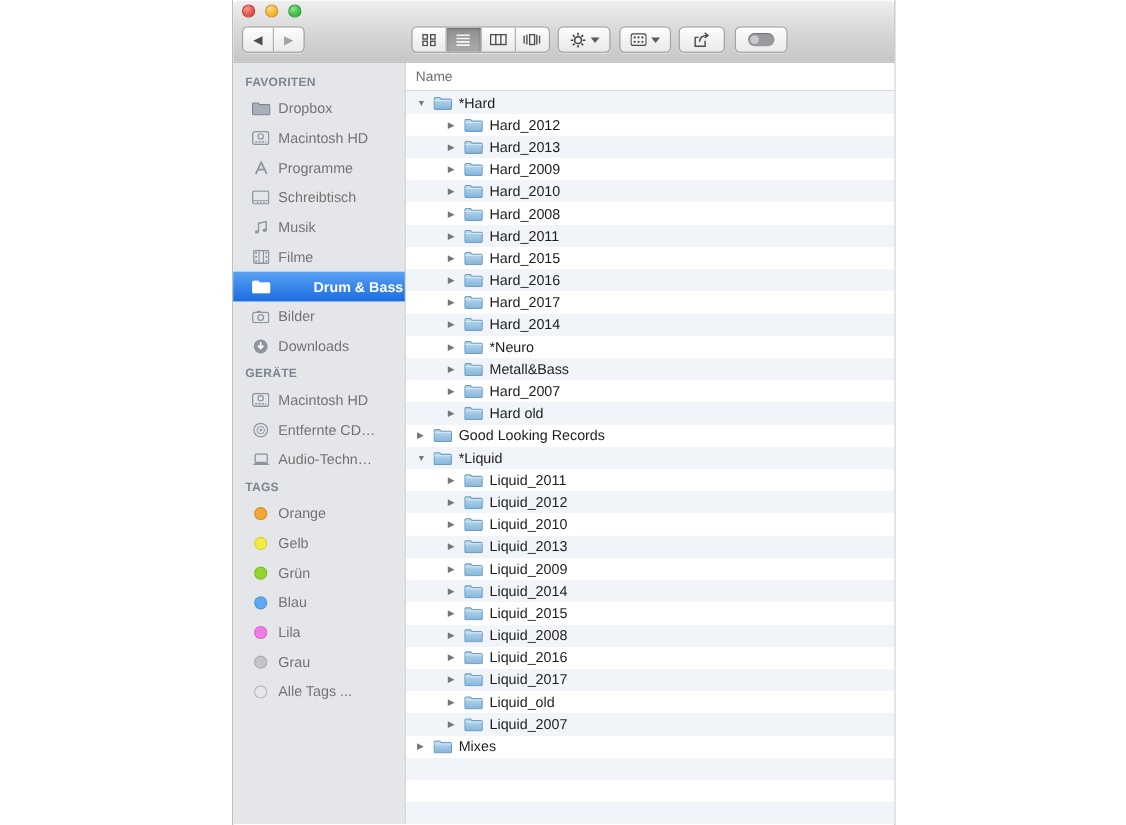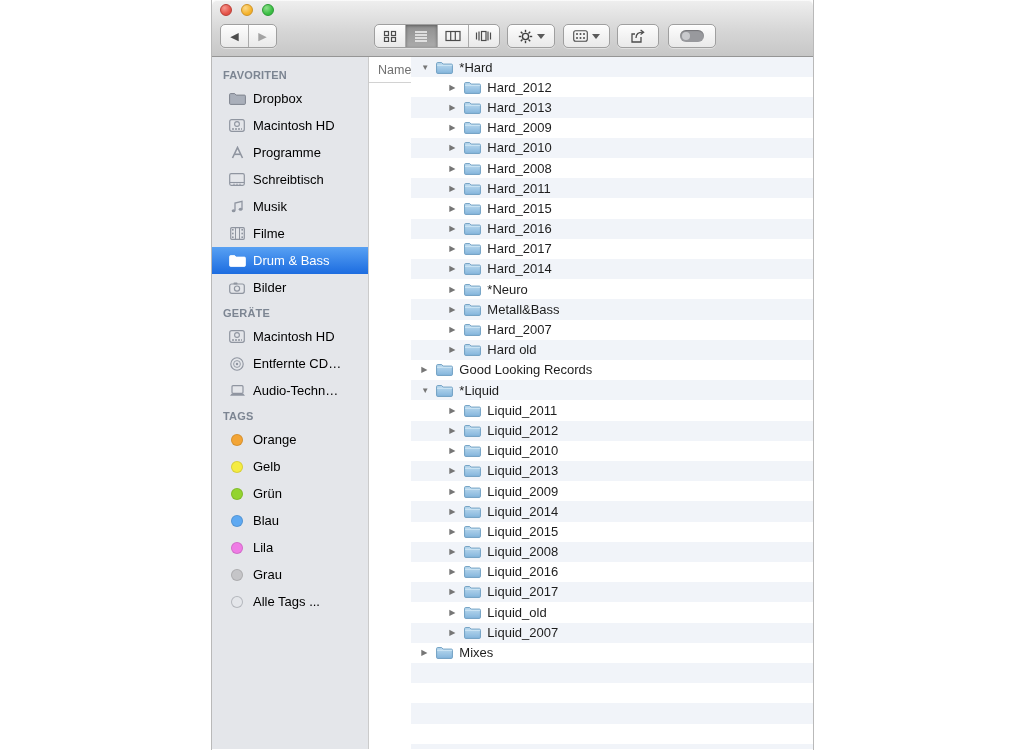--- a/index.html
+++ b/index.html
@@ -53,27 +53,27 @@
   
   .main { display:flex; height:692px; }
 
   .sidebar { width:157px; background:#e4e6ea; border-right:1px solid #cbcbcb;
              padding-top:6px; flex-shrink:0; }
   .section { }
   .section:first-child { margin-top:0; }
   .section-title { height:22px; line-height:24px; padding-left:11px;
                    font-size:11px; font-weight:bold; color:#7c8592; letter-spacing:.2px; }
   .s-item { height:27px; display:flex; align-items:center; padding-left:16px;
-            font-size:13px; color:#000000; cursor:default; white-space:nowrap; }
-  .s-item.selected { background:linear-gradient(#58a1f3,#1c6ce0); color:#fff; font-weight:normal; }
+            font-size:13px; color:#737373; cursor:default; white-space:nowrap; }
+  .s-item.selected { background:linear-gradient(#58a1f3,#1c6ce0); color:#fff; font-weight:bold;gap:32px; }
   .s-icon { width:18px; margin-right:7px; display:flex; justify-content:center; align-items:center; flex-shrink:0; }
   .dot { width:12px; height:12px; border-radius:50%; box-shadow:inset 0 0 0 1px rgba(0,0,0,.12); }
   .dot.outline { background:transparent !important; box-shadow:inset 0 0 0 1px #b4b7bd; }
 
-  .content { flex:1; display:flex; flex-direction:row; background:#fff; }
+  .content { flex:1; display:flex; flex-direction:column; background:#fff; }
   .list-header { height:26px; flex-shrink:0; border-bottom:1px solid #d2d2d2;
                  display:flex; align-items:center; padding-left:9px;
                  font-size:12.5px; color:#707070; background:#fff; }
   .rows { flex:1;
           background:repeating-linear-gradient(to bottom,
             #f1f4f9 0px, #f1f4f9 20.2px, #ffffff 20.2px, #ffffff 40.4px); }
   .row { height:20.2px; display:flex; align-items:center; font-size:13px; color:#1d1d1d;
          cursor:default; white-space:nowrap; }
   .row.lvl0 { padding-left:10px; }
   .row.lvl1 { padding-left:38px; }
@@ -271,20 +271,29 @@
           <div class="s-item">
             <span class="s-icon">
               <svg width="16" height="12" viewBox="0 0 16 12">
                 <rect x=".7" y="2" width="14.6" height="9.3" rx="2" fill="none" stroke="#8f95a0" stroke-width="1.2"></rect>
                 <rect x="4.5" y=".5" width="4" height="2" rx=".8" fill="#8f95a0"></rect>
                 <circle cx="8" cy="6.6" r="2.6" fill="none" stroke="#8f95a0" stroke-width="1.2"></circle>
               </svg>
             </span>
             <span>Bilder</span>
           </div>
+          <div class="s-item">
+            <span class="s-icon">
+              <svg width="14" height="14" viewBox="0 0 14 14">
+                <circle cx="7" cy="7" r="6.3" fill="#8f95a0"></circle>
+                <path d="M7 3.2 v5 M4.6 6.2 L7 8.8 L9.4 6.2" stroke="#fff" stroke-width="1.6" fill="none"></path>
+              </svg>
+            </span>
+            <span>Downloads</span>
+          </div>
         </div>
         <div class="section">
           <div class="section-title">GERÄTE</div>
           <div class="s-item">
             <span class="s-icon">
               <svg width="16" height="13" viewBox="0 0 16 13">
                 <rect x=".7" y=".7" width="14.6" height="11.6" rx="2" fill="none" stroke="#8f95a0" stroke-width="1.2"></rect>
                 <circle cx="8" cy="5" r="2.4" fill="none" stroke="#8f95a0" stroke-width="1.1"></circle>
                 <line x1="3" y1="10" x2="13" y2="10" stroke="#8f95a0" stroke-width="1.4" stroke-dasharray="2 1"></line>
               </svg>

